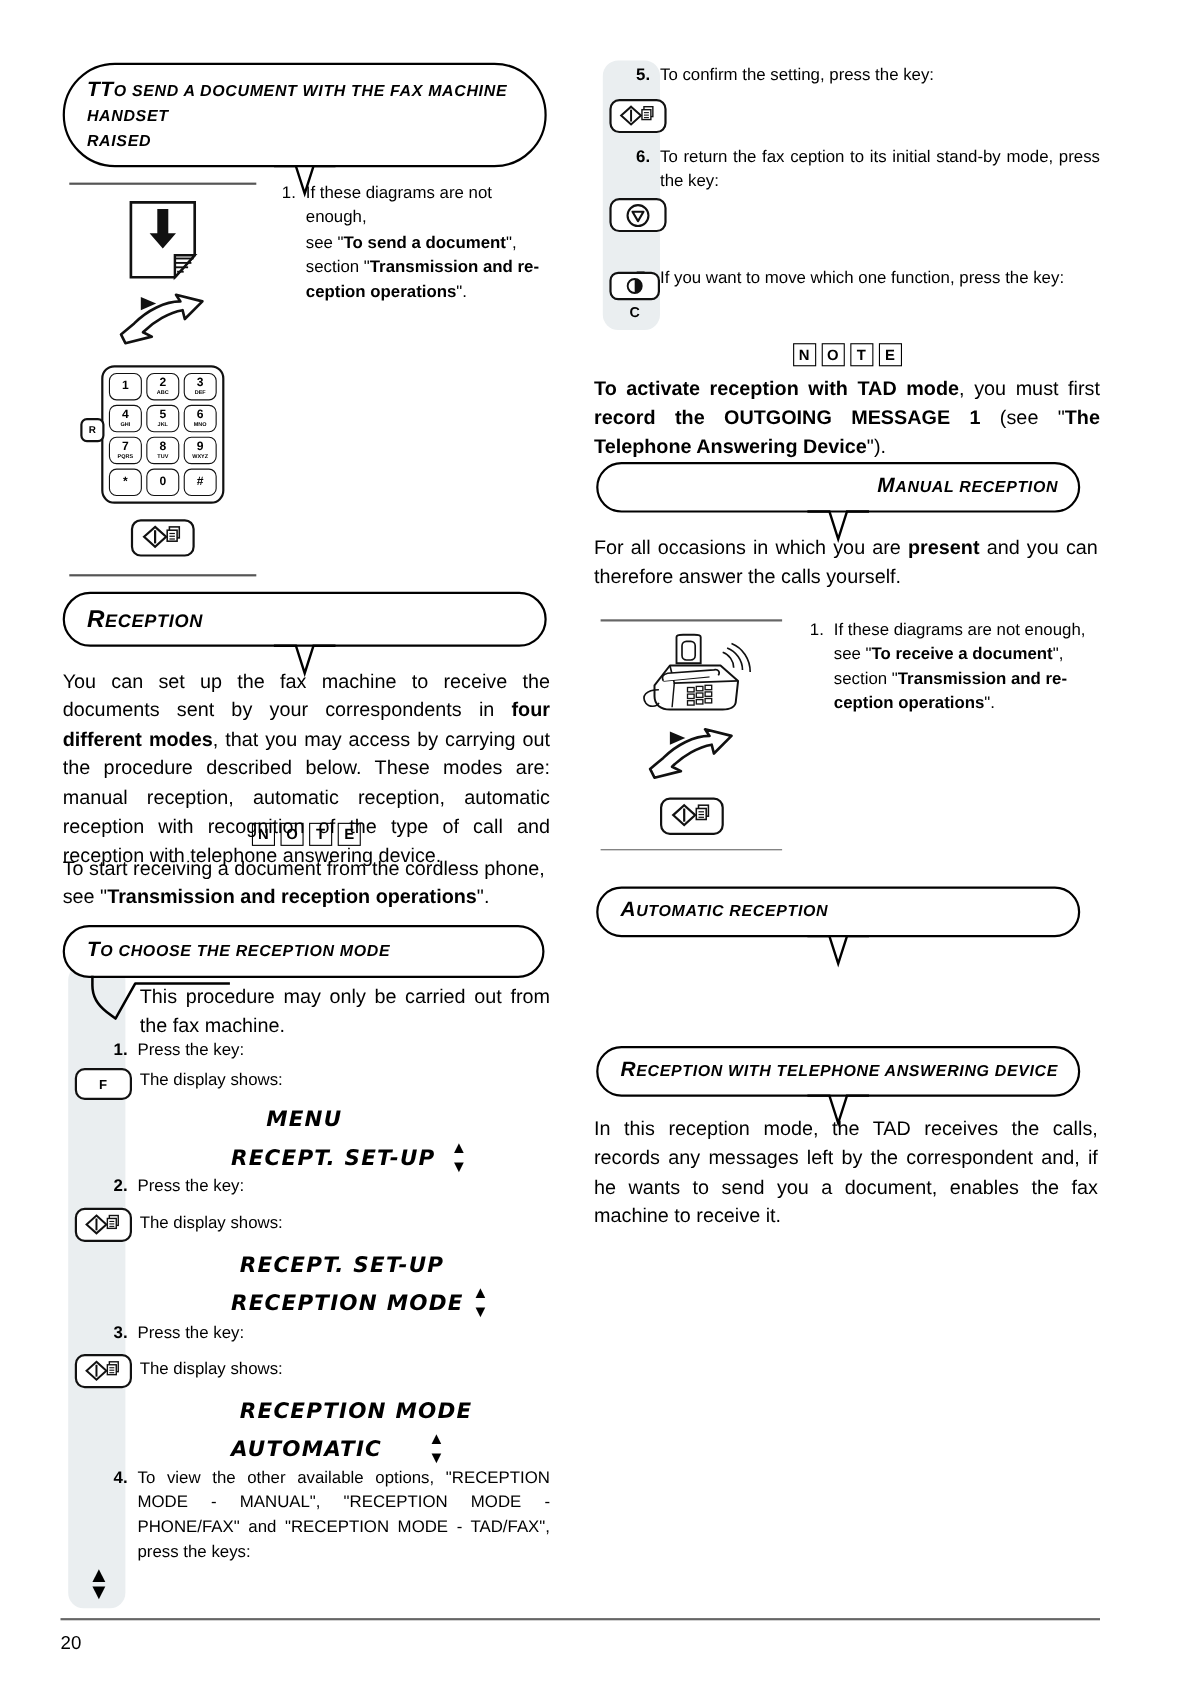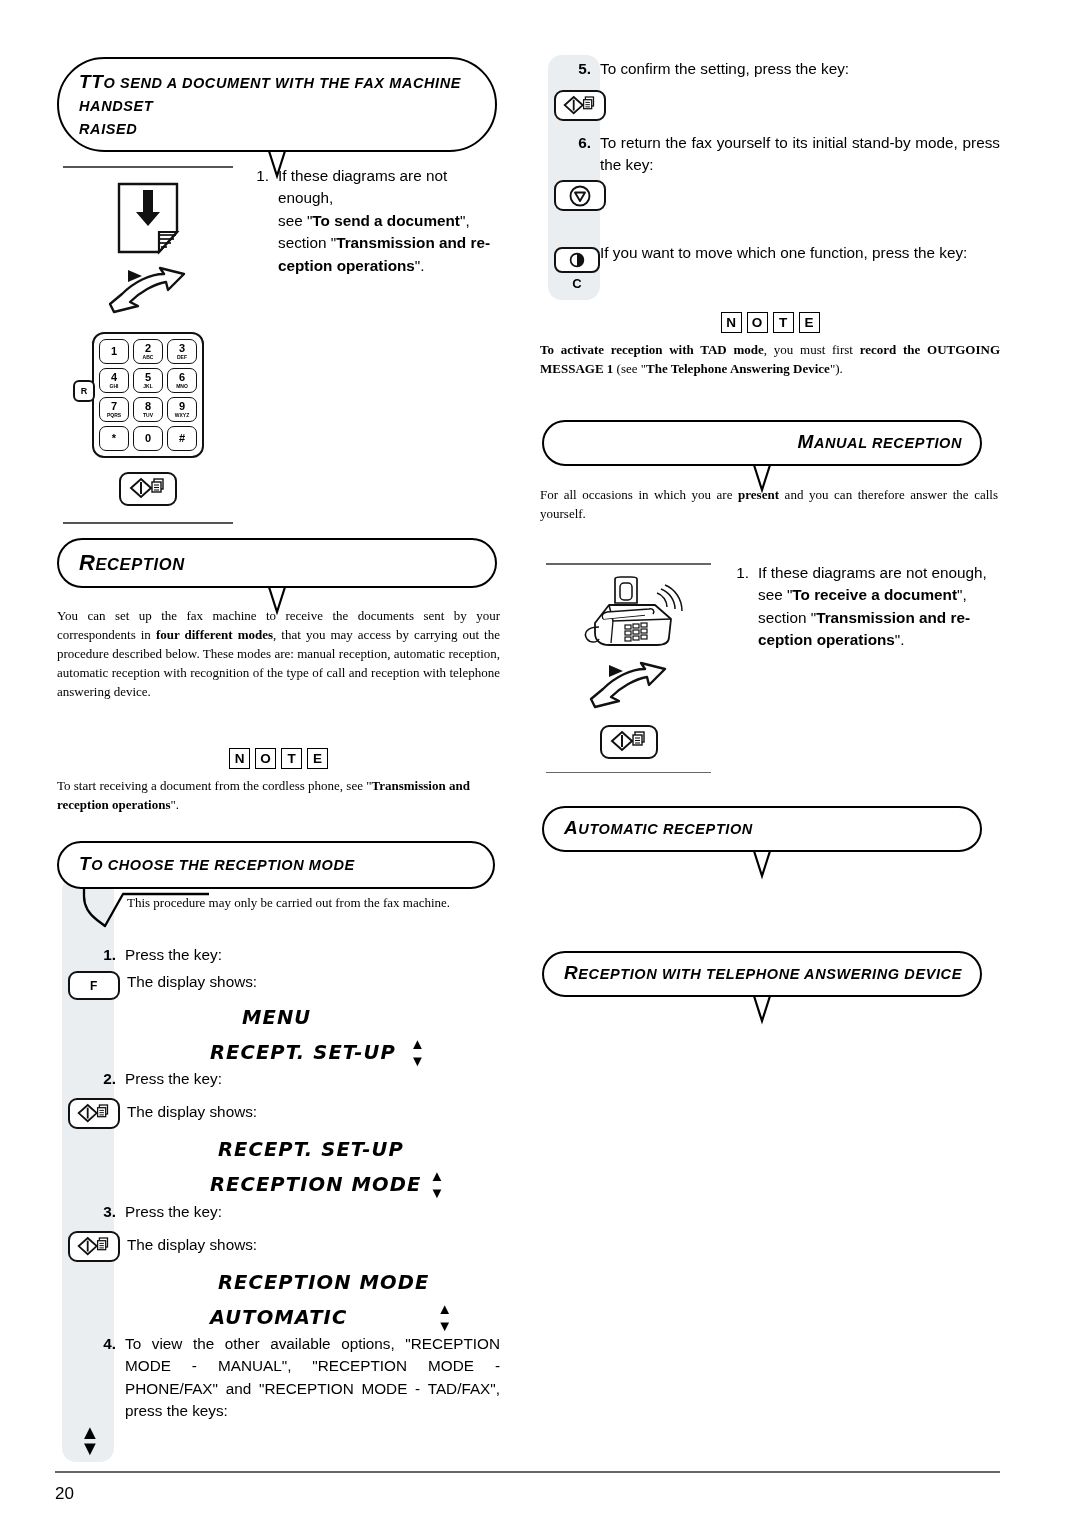--- a/index.html
+++ b/index.html
@@ -60,25 +60,24 @@
     position: absolute;
     left: 22px;
     top: 100%;
     margin-top: -3px;
     width: 120px;
     height: 48px;
   }
 
   
   p.body {
-    font-size: 13px;
+    font-size: 18px;
     line-height: 1.47;
     text-align: justify;
     margin: 0 0 0 0;
-    font-family: Liberation Serif, serif;
   }
   p.body b { font-weight: bold; }
 
   
   .note-row {
     display: flex;
     justify-content: center;
     gap: 5px;
     margin: 0 0 7px 0;
   }
@@ -436,21 +435,21 @@
         <line x1="26" y1="13" x2="31" y2="13"></line>
       </g>
     </svg>
   </div>
   <div class="abs" style="left:127px; top:1236px; font-size:15.3px;">The display shows:</div>
 
   <div class="abs" style="left:210px; top:1271px; width:290px;">
     <div class="lcd-row" style="padding-left:8px;">
       <span class="lcd">RECEPTION MODE</span>
     </div>
-    <div class="lcd-row" style="margin-top:6px;gap:48px;">
+    <div class="lcd-row" style="margin-top:6px;">
       <span class="lcd">AUTOMATIC</span>
       <span class="lcd-arrows" style="margin-left:42px;">▲<br>▼</span>
     </div>
   </div>
 
   <div class="abs" style="left:95px; top:1333px; width:405px;">
     <div class="step">
       <div class="step-num">4.</div>
       <div class="step-body">To view the other available options, "RECEPTION MODE - MANUAL", "RECEPTION MODE - PHONE/FAX" and "RECEPTION MODE - TAD/FAX", press the keys:</div>
     </div>
@@ -478,21 +477,21 @@
         <line x1="26" y1="8" x2="31" y2="8"></line>
         <line x1="26" y1="10.5" x2="31" y2="10.5"></line>
         <line x1="26" y1="13" x2="31" y2="13"></line>
       </g>
     </svg>
   </div>
 
   <div class="abs" style="left:570px; top:132px; width:430px;">
     <div class="step">
       <div class="step-num">6.</div>
-      <div class="step-body">To return the fax yourself to its initial stand-by mode, press the key:</div>
+      <div class="step-body">To return the fax ception to its initial stand-by mode, press the key:</div>
     </div>
   </div>
   <div class="abs keybtn" style="left:554px; top:180px; width:52px; height:31px; z-index:2;">
     <svg width="24" height="24" viewBox="0 0 24 24">
       <circle cx="12" cy="12" r="9.5" fill="none" stroke="#111" stroke-width="1.9"></circle>
       <path d="M7 8.5 H17 L12 17 Z" fill="none" stroke="#111" stroke-width="1.9" stroke-linejoin="round"></path>
     </svg>
   </div>
 
   <div class="abs" style="left:570px; top:242px; width:430px;">
@@ -639,17 +638,20 @@
         <div class="banner-text sc"><span id="bt1"><span class="cap">R</span>ECEPTION WITH TELEPHONE ANSWERING DEVICE</span></div>
       </div>
       <div class="notch">
         <svg width="56" height="30" viewBox="0 0 56 30">
           <path d="M0 1 H20 L28 26 L36 1 H56" fill="none" stroke="#000" stroke-width="2.2"></path>
         </svg>
       </div>
     </div>
   </div>
 
+  <div class="abs" style="left:540px; top:1013px; width:458px;">
+    <p class="body">In this reception mode, the TAD receives the calls, records any messages left by the correspondent and, if he wants to send you a document, enables the fax machine to receive it.</p>
+  </div>
 
   <div class="footer-rule"></div>
   <div class="folio">20</div>
 
 </div>
 
 </body></html>

